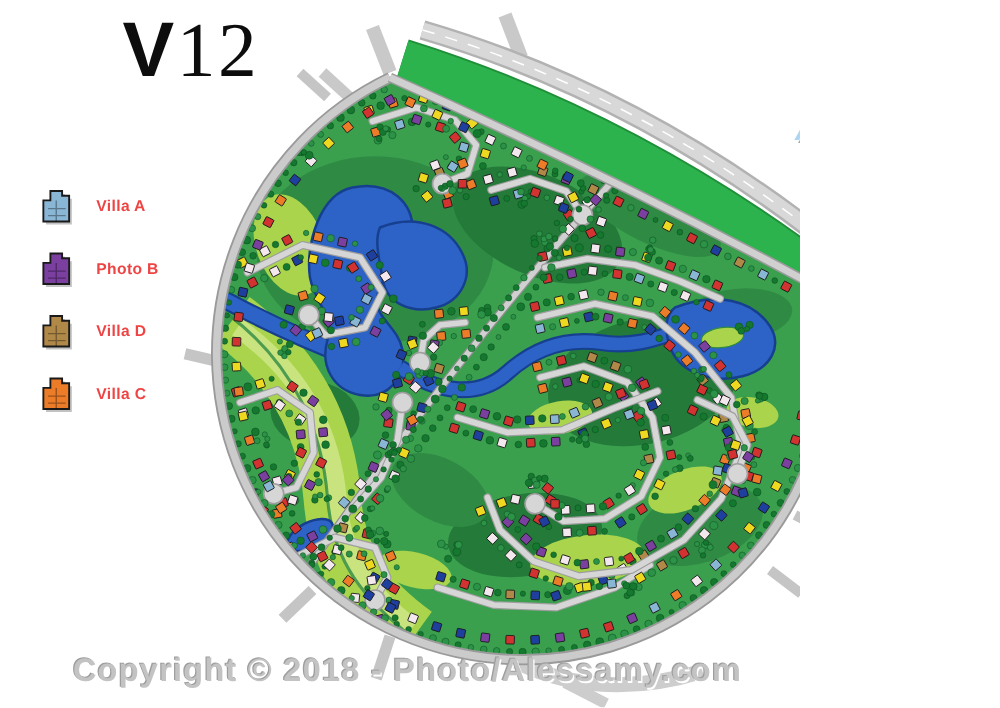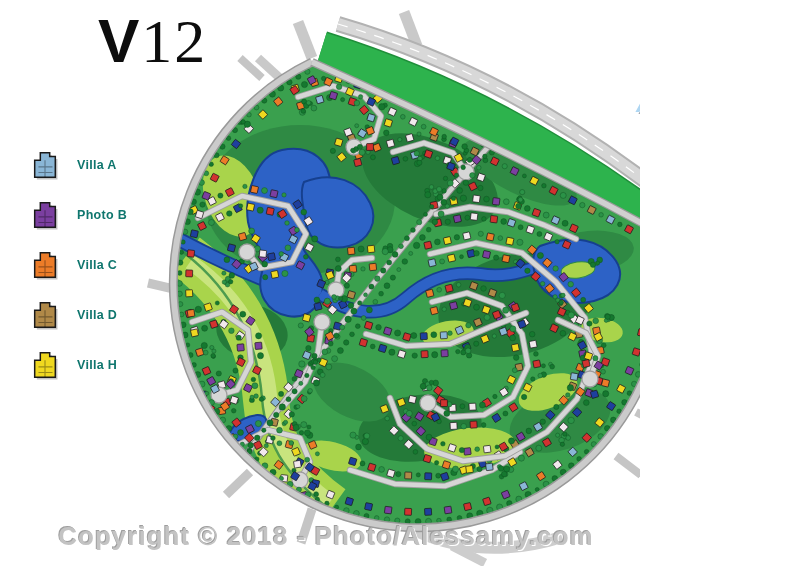--- a/index.html
+++ b/index.html
@@ -5,21 +5,21 @@
   html,body{margin:0;padding:0;background:#fff;}
   .stage{position:relative;width:640px;height:566px;background:#fff;overflow:hidden;
          font-family:"Liberation Sans",sans-serif;}
   #map{position:absolute;left:0;top:0;}
   .title{position:absolute;left:98px;top:10px;font-family:"Liberation Serif",serif;
          font-size:62px;line-height:1;color:#0d0d0d;letter-spacing:2px;}
   .title::first-letter{font-family:"Liberation Sans",sans-serif;font-weight:900;}
   .legend{position:absolute;left:30px;top:140px;width:150px;}
   .legend-item{display:flex;align-items:center;height:50px;}
   .licon{width:30px;height:32px;flex:0 0 30px;}
-  .llabel{margin-left:17px;font-size:12.5px;font-weight:700;color:#0f766e;letter-spacing:.3px;}
+  .llabel{margin-left:17px;font-size:12.5px;font-weight:700;color:#ef4444;letter-spacing:.3px;}
   .logo{position:absolute;left:616px;top:4px;width:184px;height:116px;}
   .footer{position:absolute;left:0;right:0;top:521px;text-align:center;
           font-size:26px;font-weight:700;letter-spacing:1px;color:#c3c3c3;
           text-shadow:-1px -1px 0 #9e9e9e, 1px 1px 0 #ffffff;z-index:5;padding-left:12px;}
   :root{
     --base:#3aa04e; --mid:#2f8a44; --dark:#247a39; --light:#a9d44b; --lighter:#c9e47e;
     --band:#2db34d; --water:#2d62c6; --wedge:#16408f; --road:#d6d6d6; --redge:#9e9e9e;
     --tree1:#15782f; --tree2:#2b9247;
   }
 </style>
@@ -1083,40 +1083,32 @@
       <svg class="licon" viewBox="0 0 32 34">
           <path d="M5,12 H11 V4 H21 V8 H27 V30 H5 Z" transform="translate(2.3,2.5)" fill="#9a9a9a" opacity=".6"></path>
           <path d="M5,12 H11 V4 H21 V8 H27 V30 H5 Z" stroke="#1a1a1a" stroke-width="1.6" fill="#7b3fa0"></path>
           <path d="M9,19 H24 M16,12 V30 M9,25 H24" stroke="#000" opacity=".35" stroke-width="1.2" fill="none"></path>
         </svg>
       <span class="llabel">Photo B</span>
     </div>
     <div class="legend-item">
       <svg class="licon" viewBox="0 0 32 34">
           <path d="M5,12 H11 V4 H21 V8 H27 V30 H5 Z" transform="translate(2.3,2.5)" fill="#9a9a9a" opacity=".6"></path>
-          <path d="M5,12 H11 V4 H21 V8 H27 V30 H5 Z" stroke="#1a1a1a" stroke-width="1.6" fill="#ec7c28"></path>
-          <path d="M9,19 H24 M16,12 V30 M9,25 H24" stroke="#000" opacity=".35" stroke-width="1.2" fill="none"></path>
-        </svg>
-      <span class="llabel">Villa C</span>
-    </div>
-    <div class="legend-item">
-      <svg class="licon" viewBox="0 0 32 34">
-          <path d="M5,12 H11 V4 H21 V8 H27 V30 H5 Z" transform="translate(2.3,2.5)" fill="#9a9a9a" opacity=".6"></path>
           <path d="M5,12 H11 V4 H21 V8 H27 V30 H5 Z" stroke="#1a1a1a" stroke-width="1.6" fill="#b08948"></path>
           <path d="M9,19 H24 M16,12 V30 M9,25 H24" stroke="#000" opacity=".35" stroke-width="1.2" fill="none"></path>
         </svg>
       <span class="llabel">Villa D</span>
     </div>
     <div class="legend-item">
       <svg class="licon" viewBox="0 0 32 34">
           <path d="M5,12 H11 V4 H21 V8 H27 V30 H5 Z" transform="translate(2.3,2.5)" fill="#9a9a9a" opacity=".6"></path>
-          <path d="M5,12 H11 V4 H21 V8 H27 V30 H5 Z" stroke="#1a1a1a" stroke-width="1.6" fill="#efd820"></path>
+          <path d="M5,12 H11 V4 H21 V8 H27 V30 H5 Z" stroke="#1a1a1a" stroke-width="1.6" fill="#ec7c28"></path>
           <path d="M9,19 H24 M16,12 V30 M9,25 H24" stroke="#000" opacity=".35" stroke-width="1.2" fill="none"></path>
         </svg>
-      <span class="llabel">Villa H</span>
+      <span class="llabel">Villa C</span>
     </div>
   </div>
 
   <svg class="logo" viewBox="0 0 184 116">
     <ellipse cx="97" cy="50" rx="60" ry="46" fill="none" stroke="#cfd3d8" stroke-width="2"></ellipse>
     <path d="M30,88 C68,74 118,66 162,68 C116,82 64,92 30,88 Z" fill="#aed6f2"></path>
     <g>
       <polygon points="86,36 96,29 118,29 108,36" fill="#b6abc8"></polygon>
       <polygon points="108,36 118,29 118,82 108,88" fill="#9ecbe8"></polygon>
       <rect x="86" y="36" width="22" height="52" fill="#cce7f8" stroke="#8fb6d4" stroke-width=".6"></rect>

